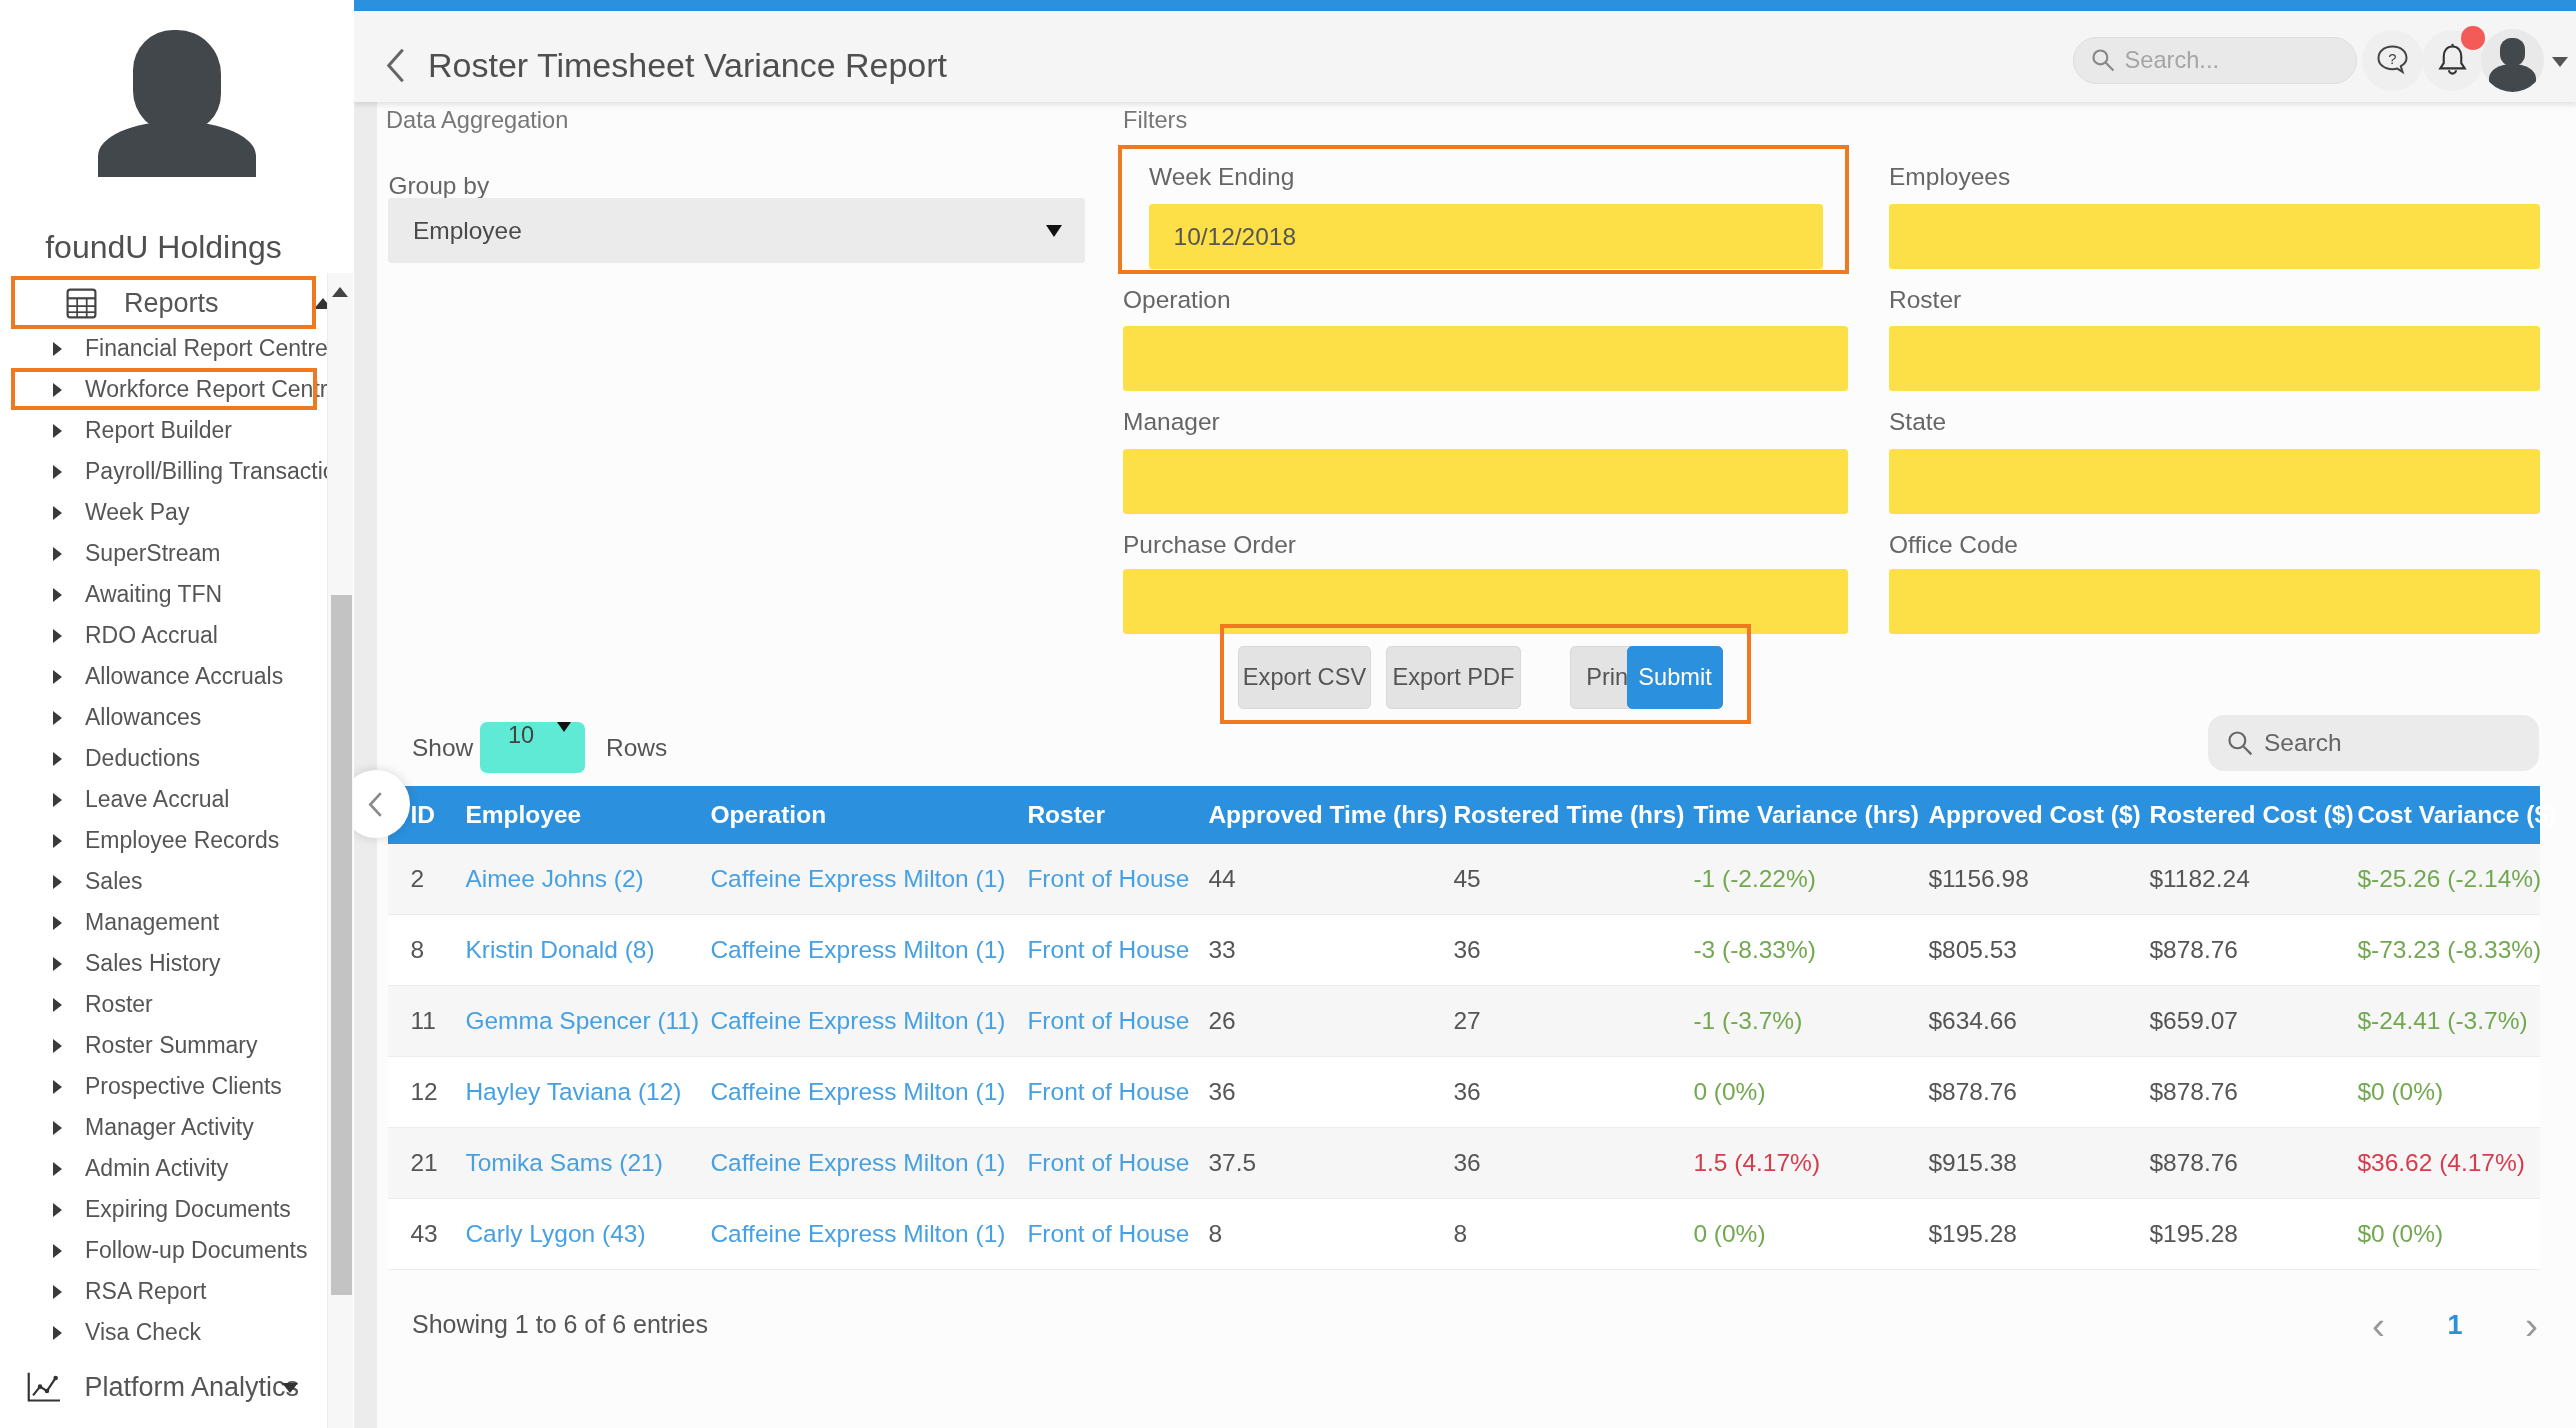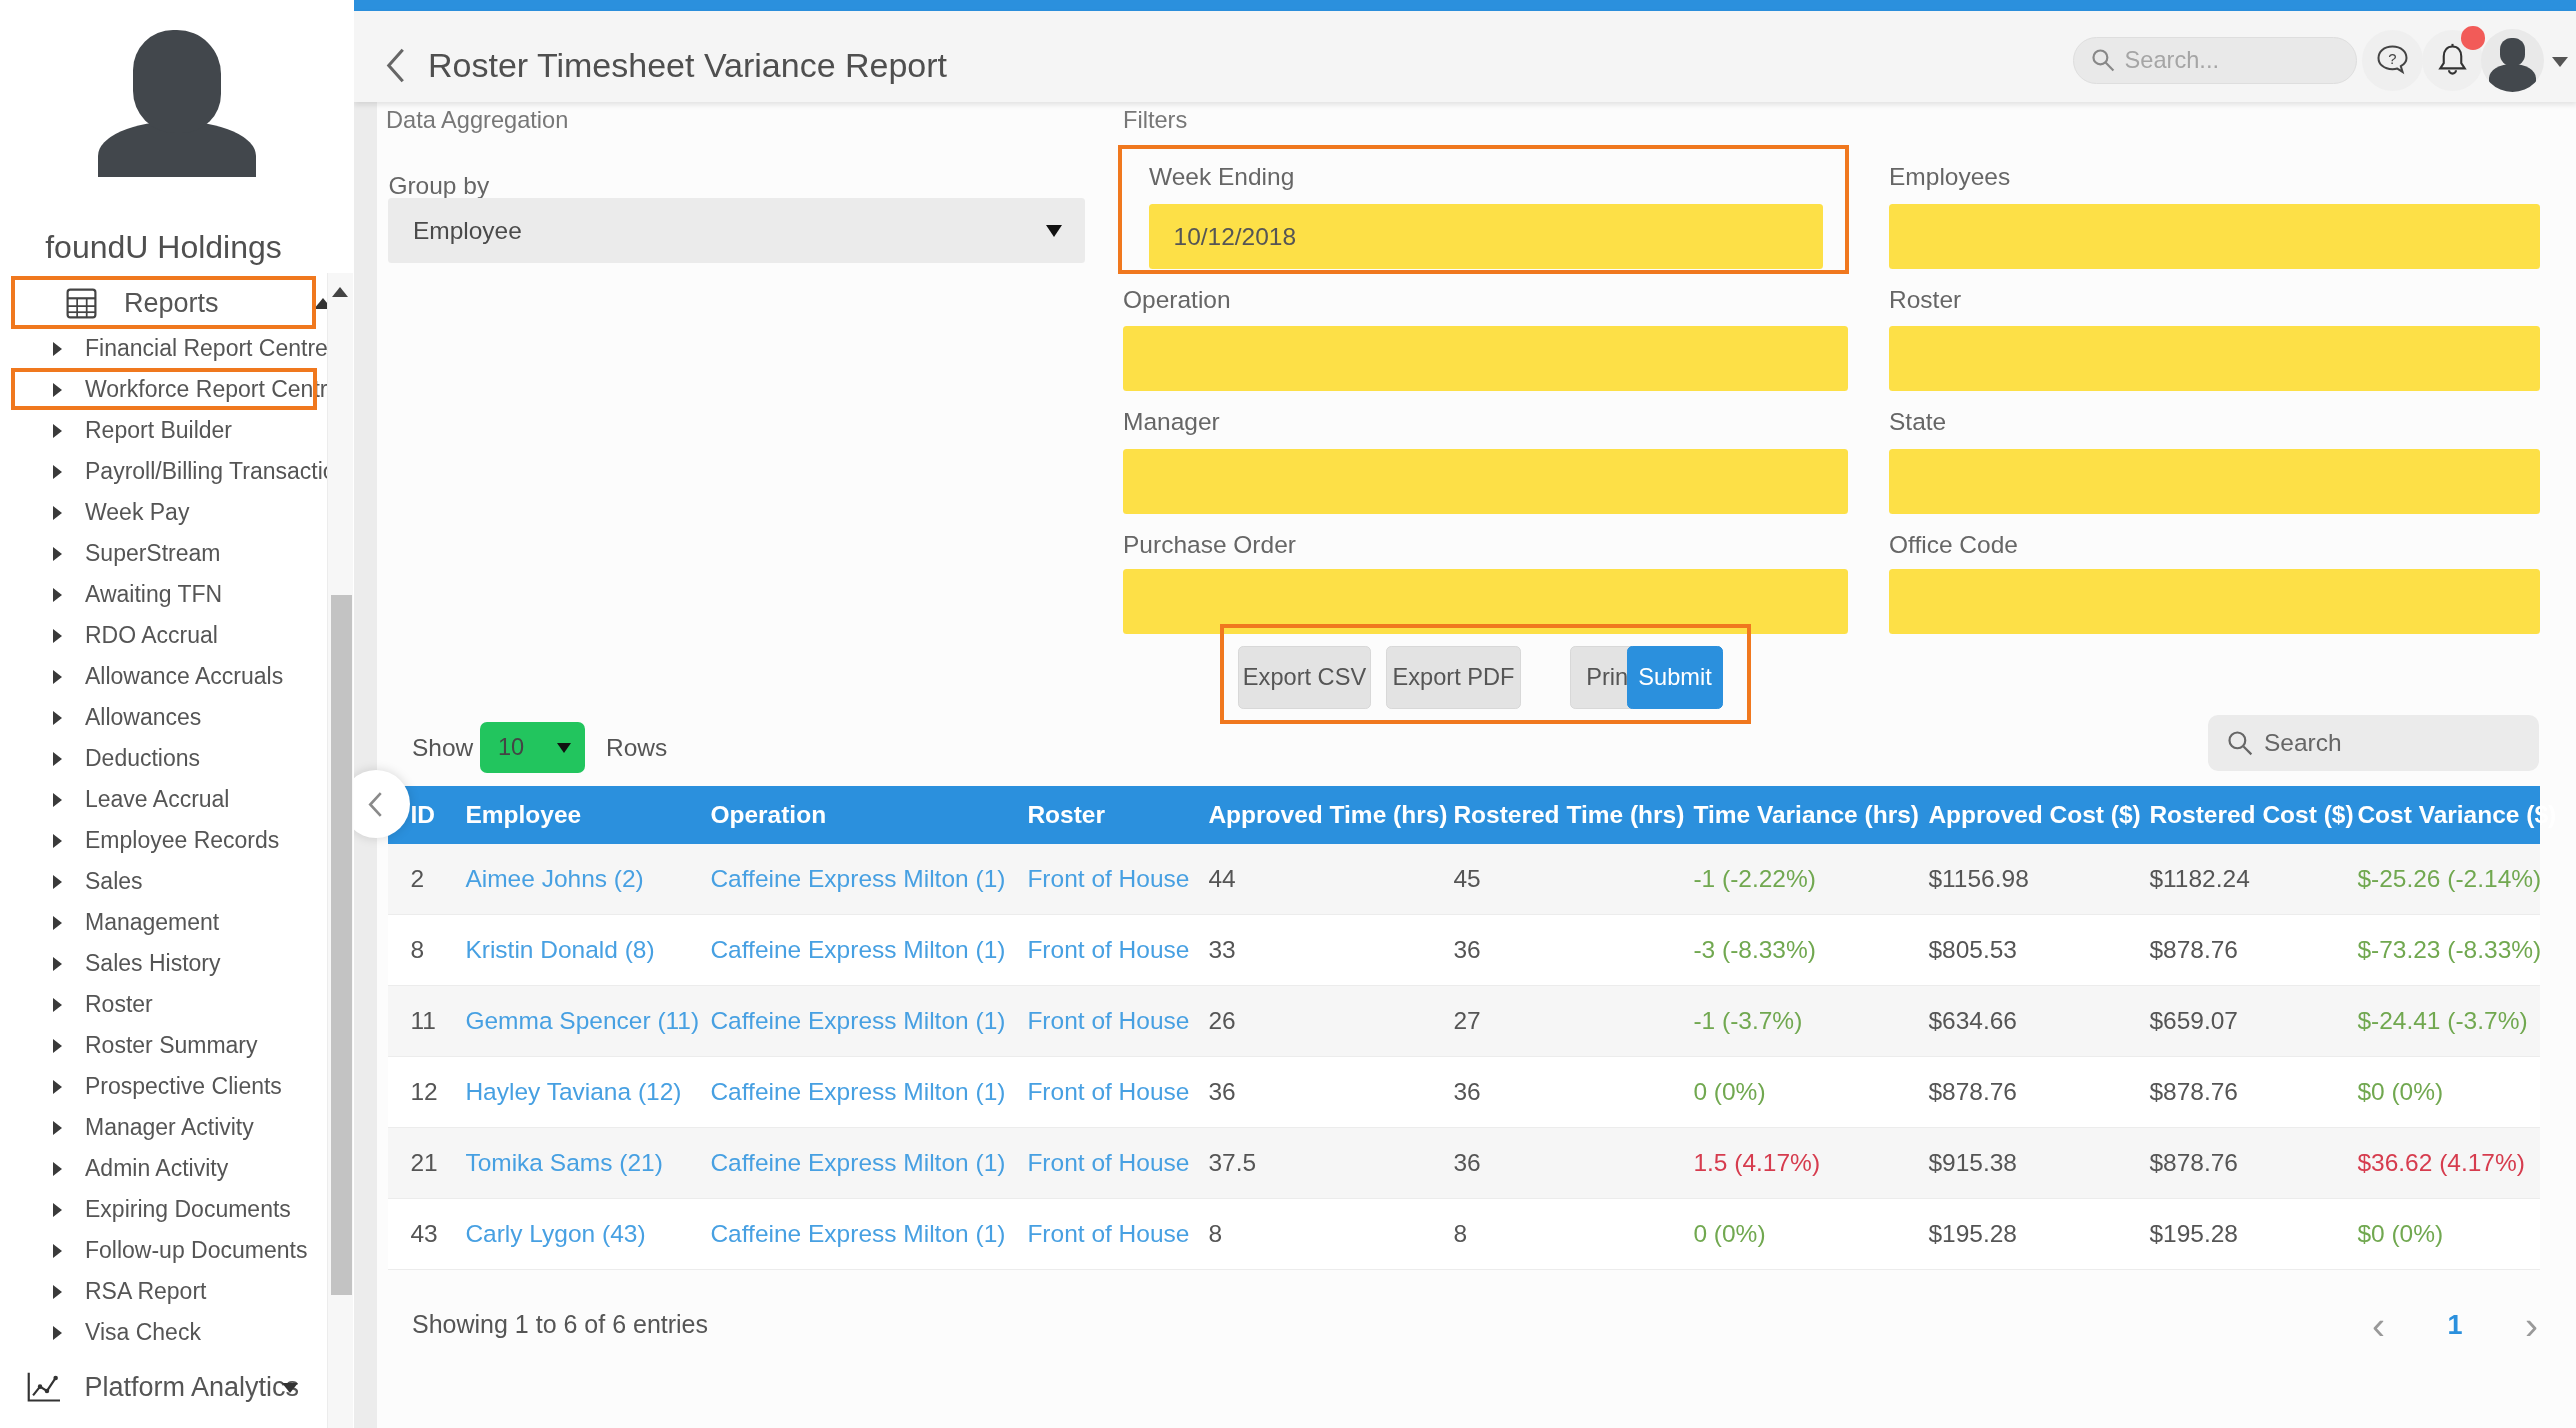--- a/index.html
+++ b/index.html
@@ -69,24 +69,24 @@
   .gb-select { position:absolute; left:11.4px; top:96px; width:697px; height:65px; background:#ebebeb; border-radius:3.5px; display:flex; align-items:center; padding-left:24.5px; font-size:24.5px; color:#4a4a4a; cursor:pointer; }
   .gb-select .sel-caret { position:absolute; right:23px; }
   .sel-caret { width:0; height:0; border-left:8.8px solid transparent; border-right:8.8px solid transparent; border-top:12.3px solid #111; }
 
   .annotation { position:absolute; border:4.4px solid #f0781e; pointer-events:none; z-index:6; }
 
   .btn { position:absolute; top:544px; height:63px; background:#e3e3e3; border:0.9px solid #d8d8d8; border-radius:5.3px; font-size:23.6px; color:#555; display:flex; align-items:center; justify-content:center; cursor:pointer; }
   .btn-submit { background:#2b90dd; border-color:#2b90dd; color:#fff; }
 
   .show-label, .rows-label { position:absolute; top:632px; font-size:24.5px; color:#555; }
-  .rows-select { position:absolute; left:103px; top:620px; width:105px; height:51px; background:#22c55e; border-radius:7px; display:flex; align-items:center; padding-left:18px; font-size:23.6px; color:#444; cursor:pointer; }
+  .rows-select { position:absolute; left:103px; top:620px; width:105px; height:51px; background:#5eead4; border-radius:7px; display:flex; align-items:flex-start; padding-left:28px; font-size:23.6px; color:#444; cursor:pointer; }
   .rows-select .sel-caret { position:absolute; right:14px; border-left-width:7.9px; border-right-width:7.9px; border-top-width:10.5px; }
 
-  .table-search { position:absolute; left:1831px; top:613px; width:331px; height:56px; background:#ebebeb; border-radius:10px; display:flex; align-items:center; padding-left:17.5px; }
+  .table-search { position:absolute; left:1831px; top:613px; width:331px; height:56px; background:#ebebeb; border-radius:16px; display:flex; align-items:center; padding-left:17.5px; }
   .table-search input { border:none; outline:none; background:transparent; font-size:24.5px; color:#555; width:245px; margin-left:10.5px; font-family:"Liberation Sans",sans-serif; }
   .table-search input::placeholder { color:#666; }
 
   .grid-cols { display:grid; grid-template-columns:77px 245px 317px 181px 245px 240px 235px 221px 208px 184px; }
   .thead { position:absolute; left:11.4px; top:684px; width:2152px; height:58px; background:#2b90dd; align-items:center; }
   .th { color:#fff; font-size:24.5px; font-weight:700; white-space:nowrap; cursor:pointer; }
   .th:first-child { padding-left:22px; }
   .tbody { position:absolute; left:11.4px; top:742px; width:2152px; }
   .tr { height:71px; align-items:center; background:#fff; border-bottom:0.9px solid #ececec; }
   .tr.alt { background:#f6f6f6; }

